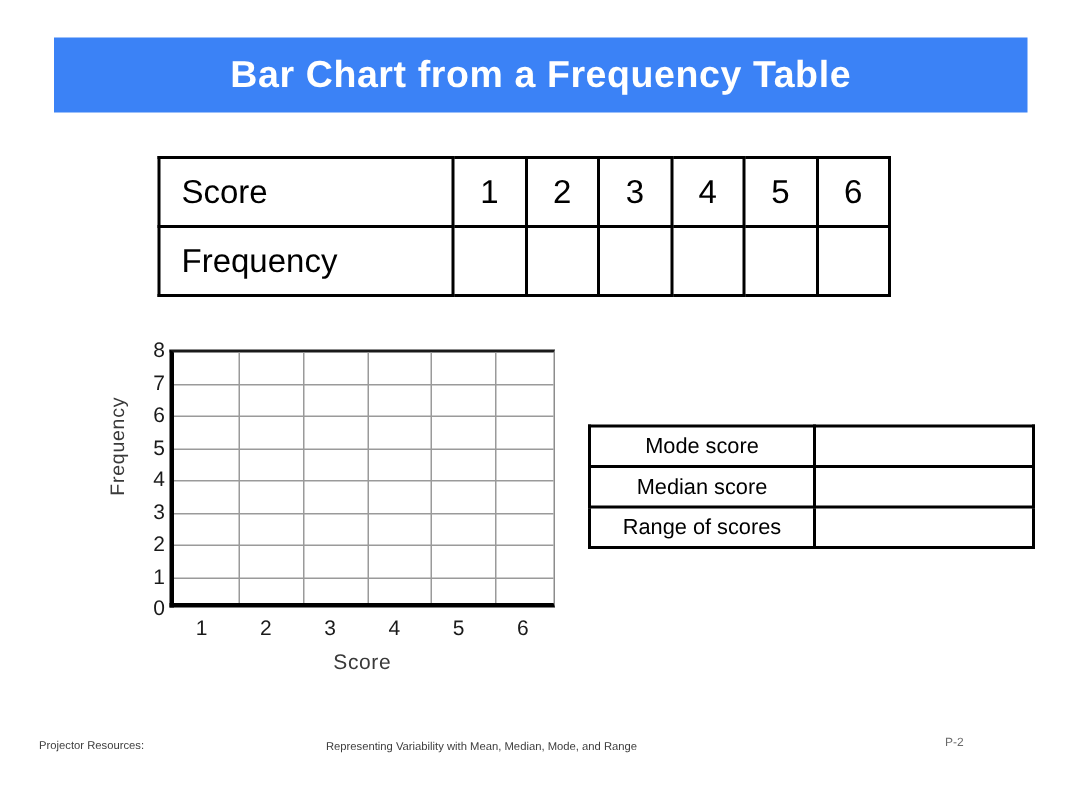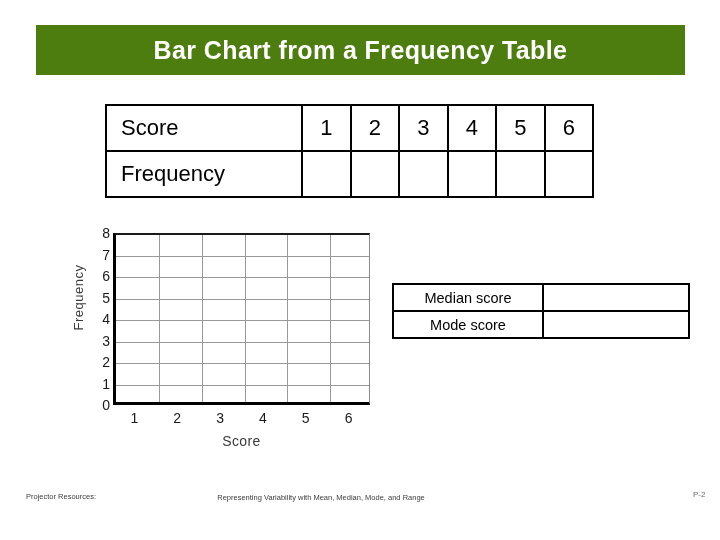--- a/index.html
+++ b/index.html
@@ -15,21 +15,21 @@
     overflow: hidden;
   }
 
   
   .title-banner {
     position: absolute;
     left: 36px;
     top: 25px;
     width: 649px;
     height: 50px;
-    background: #4d7c0f;
+    background: #3b82f6;
     display: flex;
     align-items: center;
     justify-content: center;
   }
   .title-text {
     color: #ffffff;
     font-size: 25px;
     font-weight: bold;
     letter-spacing: 0.4px;
     white-space: nowrap;
@@ -190,21 +190,21 @@
     position: absolute;
     left: 0;
     top: 493px;
     width: 642px;
     text-align: center;
     font-size: 7.5px;
     color: #3d3d3d;
   }
   .footer-right {
     position: absolute;
-    left: 693px;
+    left: 630px;
     top: 490px;
     font-size: 8px;
     color: #6a6a6a;
     text-align: center;
   }
 </style>
 </head>
 <body>
 
 <div class="title-banner">
@@ -268,25 +268,29 @@
       <div class="x-tick" style="left: 149.917px;">4</div>
       <div class="x-tick" style="left: 192.75px;">5</div>
       <div class="x-tick" style="left: 235.583px;">6</div>
     </div>
   <div class="x-axis-title">Score</div>
 </div>
 
 <table class="stats-table">
   <tbody>
     <tr>
+      <td class="stat-label">Mode score</td>
+      <td class="stat-value"></td>
+    </tr>
+    <tr>
       <td class="stat-label">Median score</td>
       <td class="stat-value"></td>
     </tr>
     <tr>
-      <td class="stat-label">Mode score</td>
+      <td class="stat-label">Range of scores</td>
       <td class="stat-value"></td>
     </tr>
   </tbody>
 </table>
 
 <div class="footer-left">Projector Resources:</div>
 <div class="footer-center">Representing Variability with Mean, Median, Mode, and Range</div>
 <div class="footer-right">P-2</div>
 
 </body></html>

